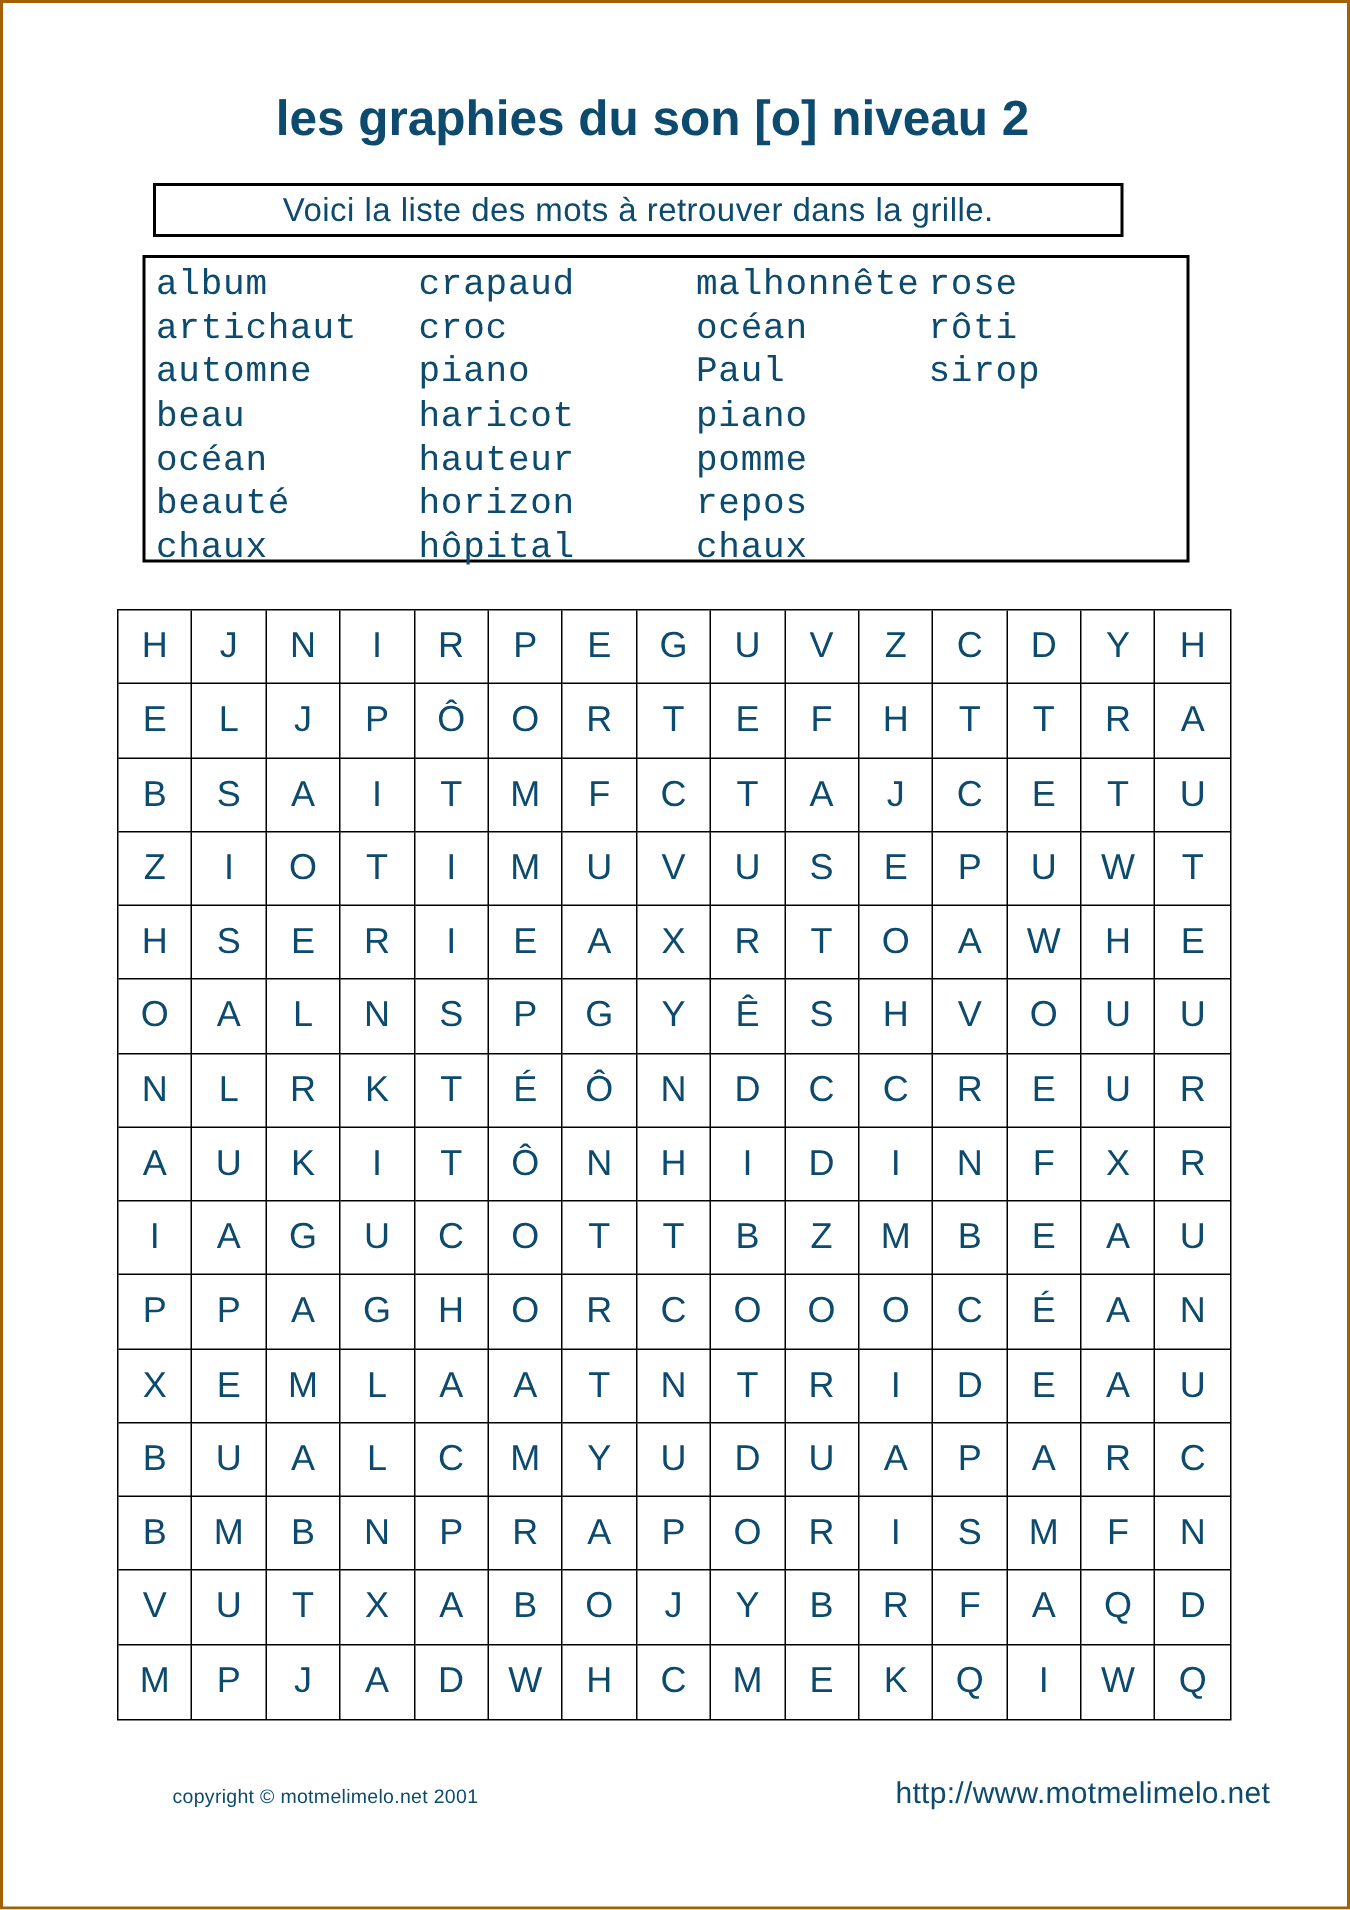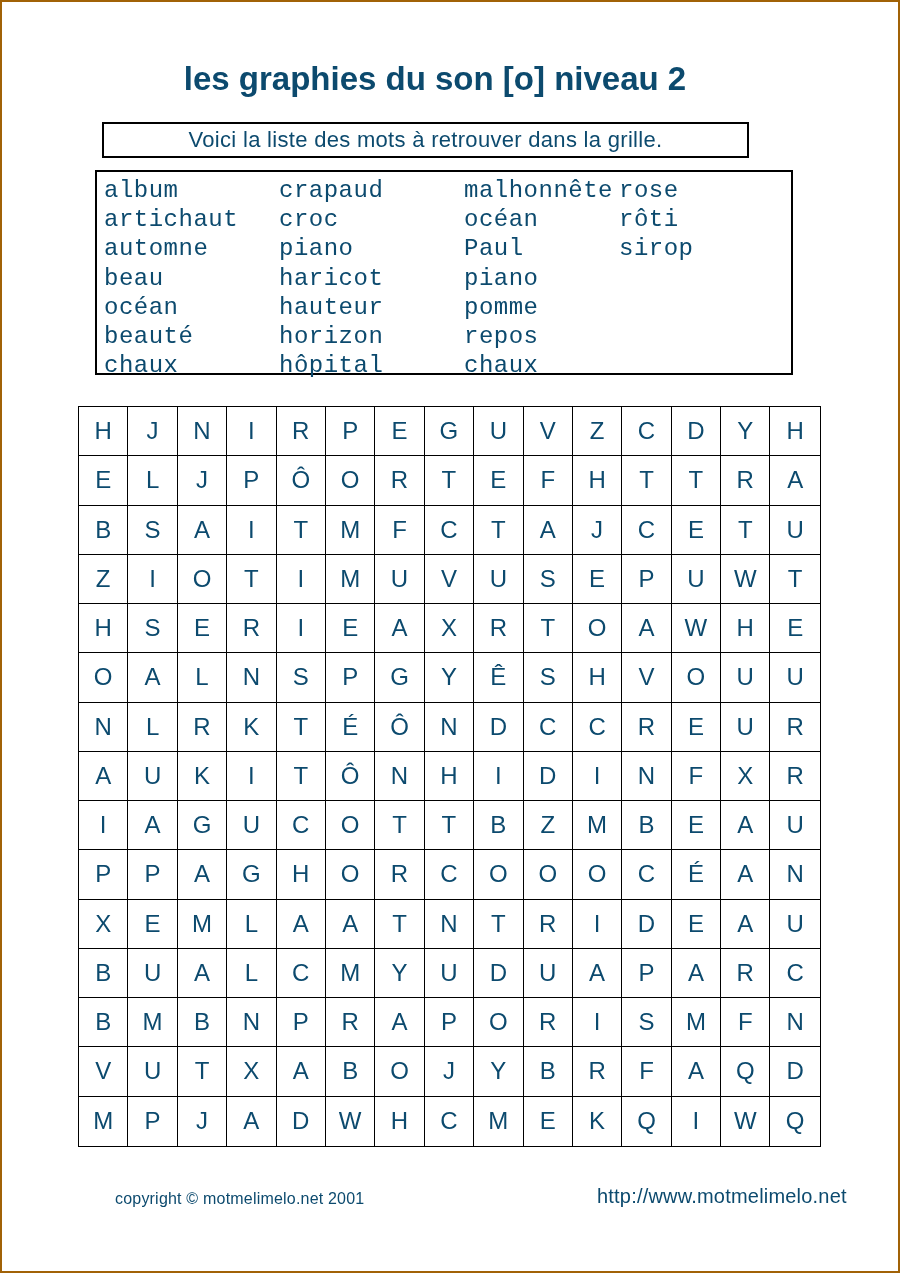--- a/index.html
+++ b/index.html
@@ -90,21 +90,21 @@
     justify-content: center;
     font-size: 24px;
     font-weight: 400;
   }
   .cell:nth-child(15n) { border-right: none; }
   .cell:nth-child(n+211) { border-bottom: none; }
   .footer-left {
     position: absolute;
     left: 113px;
     top: 1188px;
-    font-size: 16px;
+    font-size: 13px;
     letter-spacing: 0.2px;
   }
   .footer-right {
     position: absolute;
     left: 595px;
     top: 1183px;
     font-size: 20px;
     letter-spacing: 0.2px;
   }
 </style>

